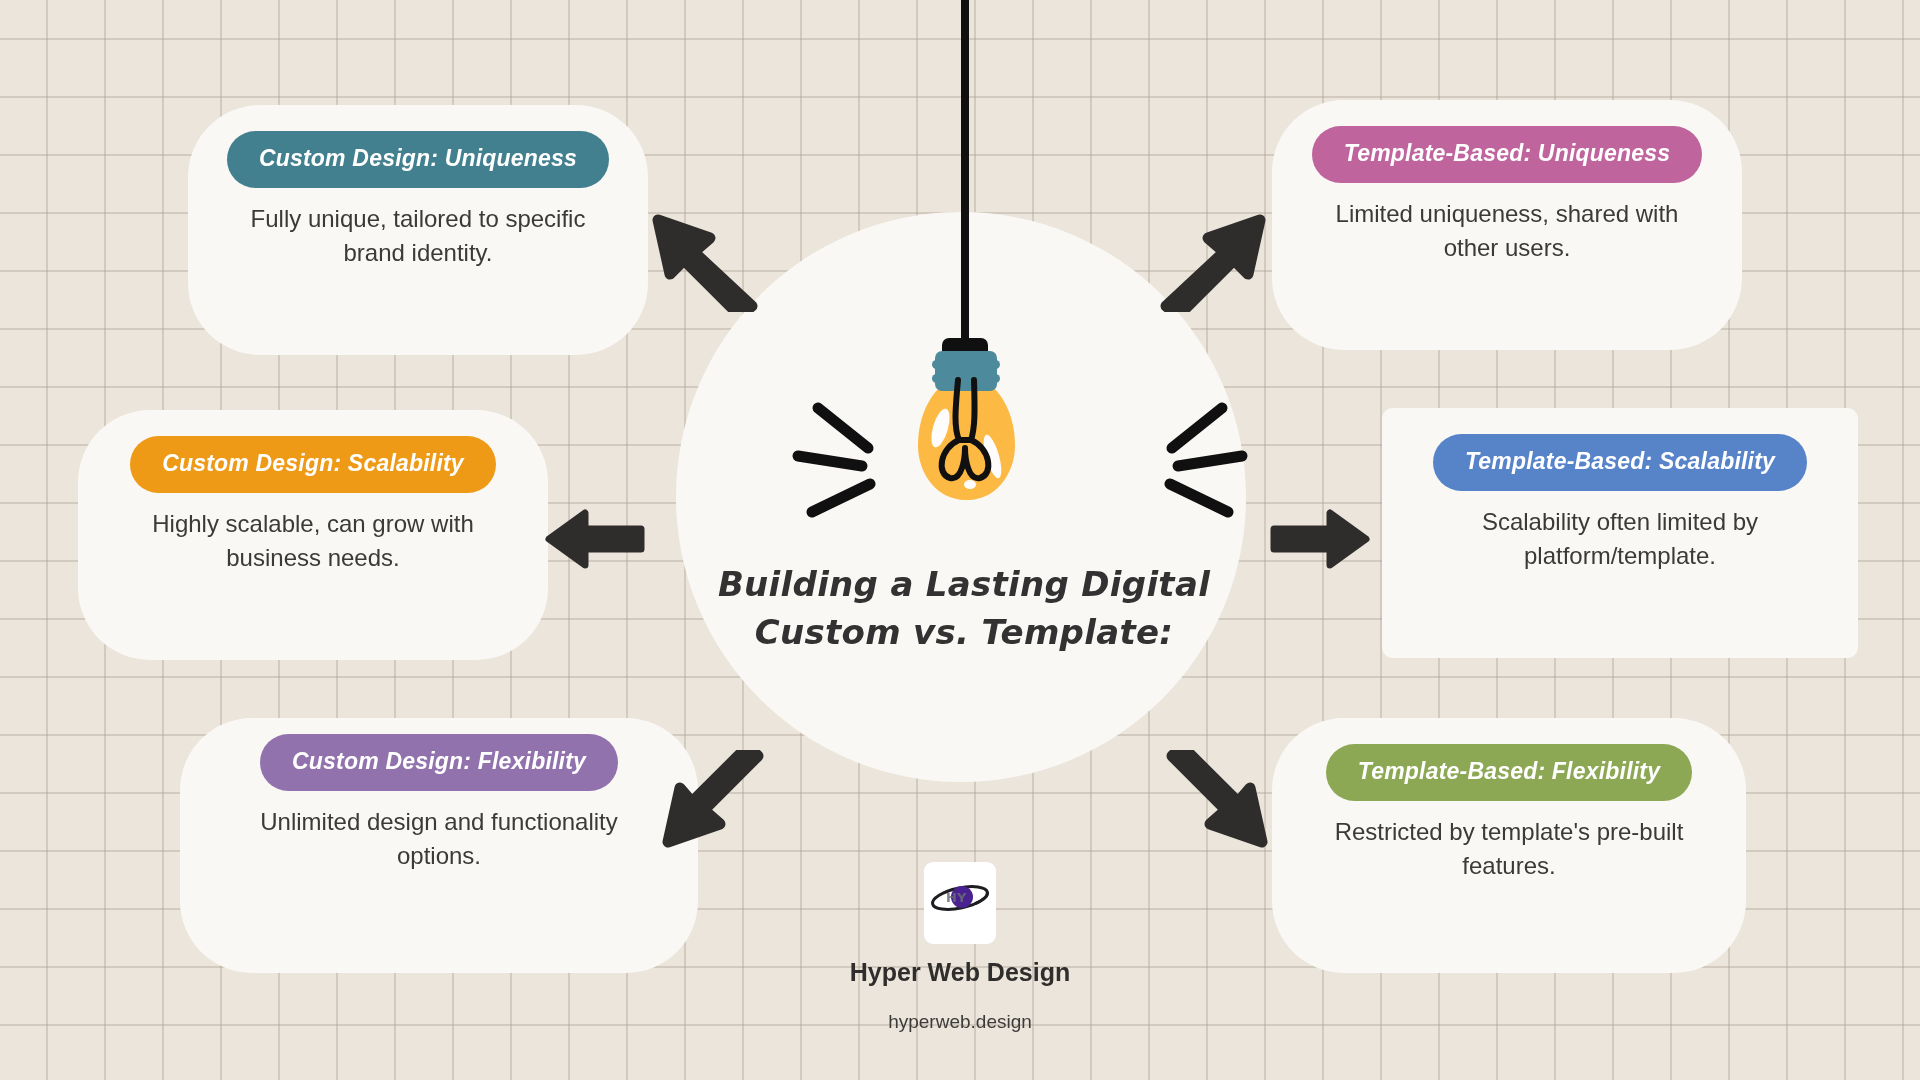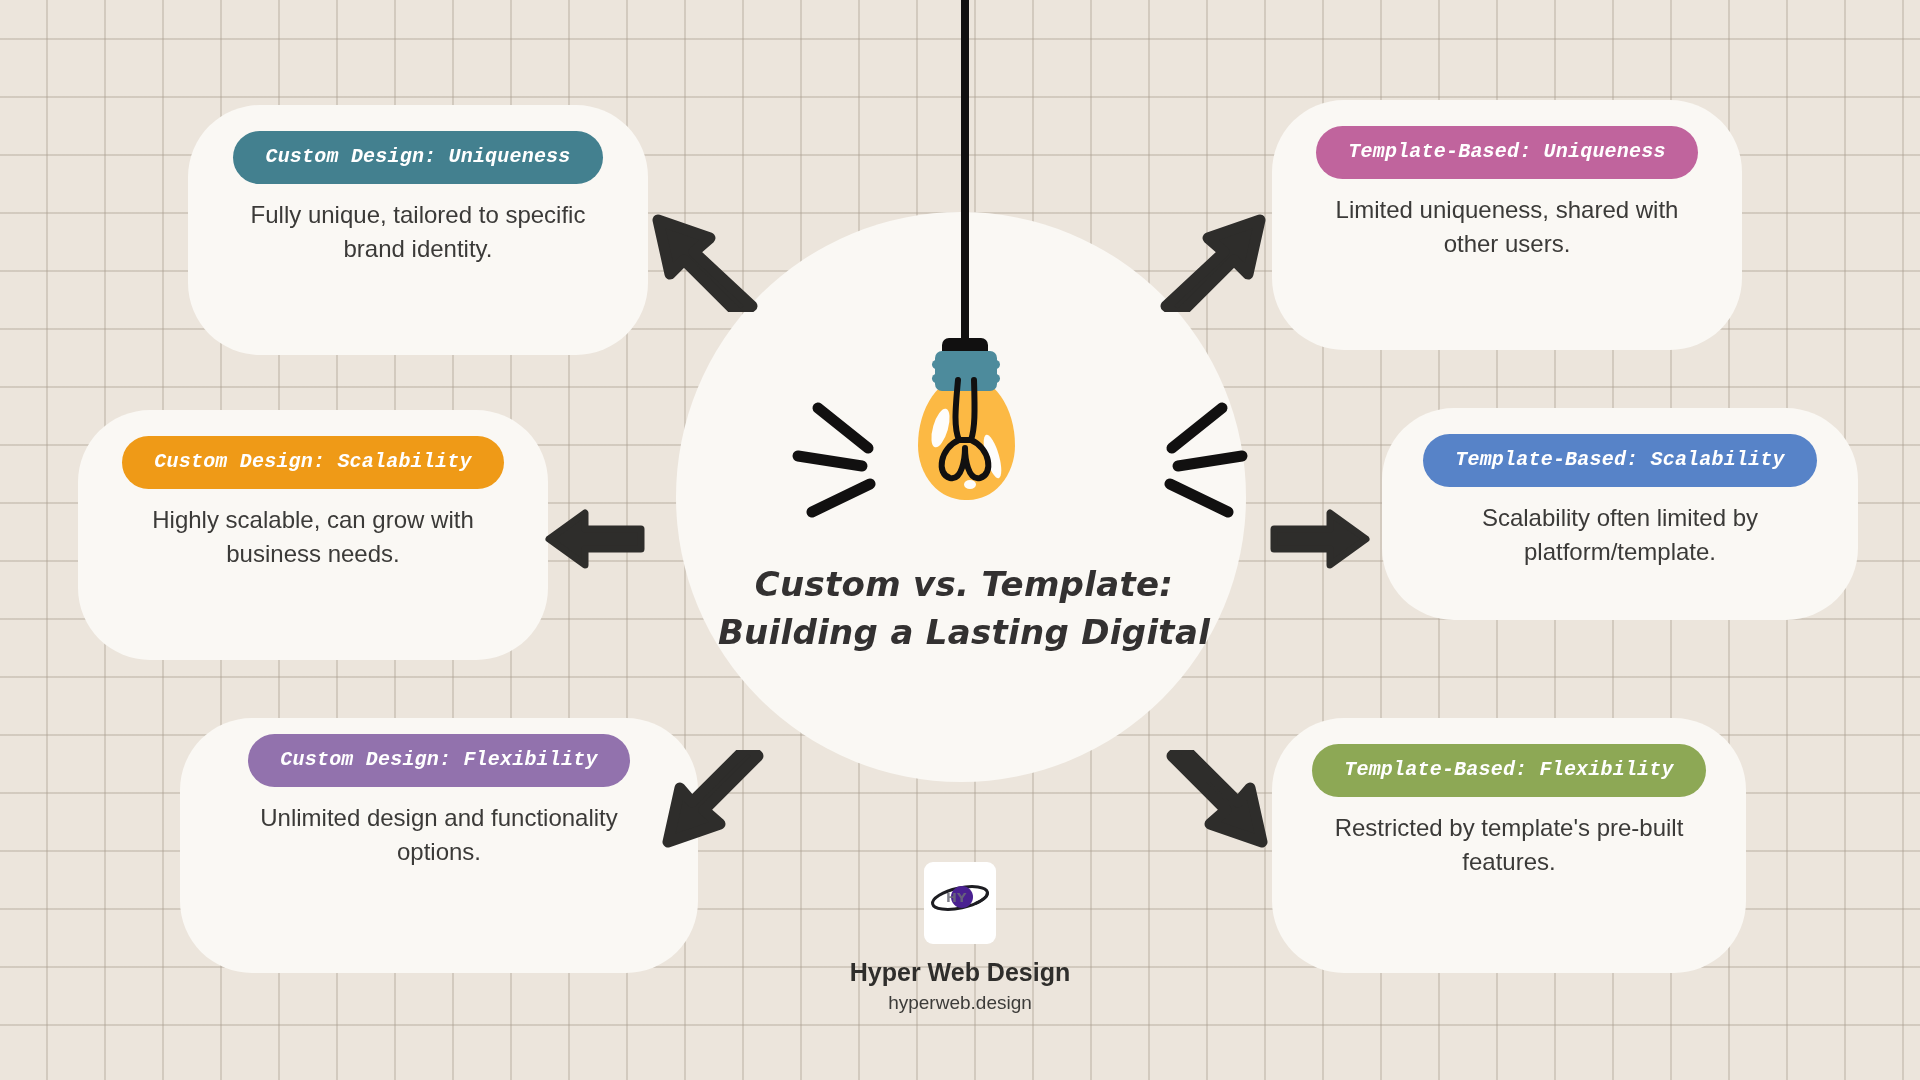--- a/index.html
+++ b/index.html
@@ -149,47 +149,47 @@
   .card {
     position: absolute;
     background: #faf8f4;
     border-radius: 72px;
     box-sizing: border-box;
     text-align: center;
   }
   .badge {
     display: inline-block;
     color: #ffffff;
-    font-size: 20px;
+    font-size: 23px;
     font-weight: 700;
     font-style: italic;
     letter-spacing: 0.2px;
     border-radius: 40px;
     padding: 14px 32px 16px 32px;
     white-space: nowrap;
-    font-family: Liberation Mono, monospace;
+    font-family: Liberation Sans, sans-serif;
   }
   .desc {
     color: #3b3a38;
     font-size: 24px;
     line-height: 1.42;
     margin: 14px auto 0 auto;
     font-family: "Liberation Sans", sans-serif;
   }
 
   .card-ul { left: 188px; top: 105px;  width: 460px; height: 250px; padding-top: 26px; }
   .card-ul .desc { width: 400px; }
   .card-ml { left: 78px;  top: 410px;  width: 470px; height: 250px; padding-top: 26px; }
   .card-ml .desc { width: 390px; }
   .card-ll { left: 180px; top: 718px;  width: 518px; height: 255px; padding-top: 16px; }
   .card-ll .desc { width: 420px; text-align: center; }
 
   .card-ur { left: 1272px; top: 100px; width: 470px; height: 250px; padding-top: 26px; }
   .card-ur .desc { width: 400px; }
-  .card-mr { left: 1382px; top: 408px; width: 476px; height: 212px; padding-top: 26px; }
+  .card-mr { left: 1382px; top: 408px; width: 476px; height: 250px; padding-top: 26px; border-radius: 11px; }
   .card-mr .desc { width: 400px; }
   .card-lr { left: 1272px; top: 718px; width: 474px; height: 255px; padding-top: 26px; }
   .card-lr .desc { width: 400px; }
 
   
   .arrow { position: absolute; }
   .ar-ul { left: 648px;  top: 212px; }
   .ar-ll { left: 660px;  top: 750px; }
   .ar-ur { left: 1160px; top: 212px; }
   .ar-lr { left: 1160px; top: 750px; }
@@ -213,21 +213,21 @@
     position: relative;
     overflow: hidden;
   }
   .brand-name {
     margin-top: 14px;
     color: #2f2e2c;
     font-size: 25px;
     font-weight: 700;
   }
   .brand-url {
-    margin-top: 5px;
+    margin-top: 24px;
     color: #3c3b39;
     font-size: 19px;
   }
 </style>
 </head>
 <body>
 
 <div id="canvas">
 
   <div class="center-circle"></div>
@@ -254,22 +254,22 @@
     <path d="M8 56 L 72 66" stroke="#111010" stroke-width="11" stroke-linecap="round"></path>
     <path d="M22 112 L 80 84" stroke="#111010" stroke-width="11" stroke-linecap="round"></path>
   </svg>
   <svg class="rays" style="left:1120px; top:400px;" width="130" height="130" viewBox="0 0 130 130">
     <path d="M102 8 L 52 48" stroke="#111010" stroke-width="11" stroke-linecap="round"></path>
     <path d="M122 56 L 58 66" stroke="#111010" stroke-width="11" stroke-linecap="round"></path>
     <path d="M108 112 L 50 84" stroke="#111010" stroke-width="11" stroke-linecap="round"></path>
   </svg>
 
   <div class="center-title">
+    <span>Building a Lasting Digital</span>
     <span>Custom vs. Template:</span>
-    <span>Building a Lasting Digital</span>
   </div>
 
   <div class="card card-ul">
     <div class="badge" style="background-color: rgb(67, 128, 143);">Custom Design: Uniqueness</div>
     <div class="desc">Fully unique, tailored to specific brand identity.</div>
   </div>
 
   <div class="card card-ml">
     <div class="badge" style="background-color: rgb(239, 154, 23);">Custom Design: Scalability</div>
     <div class="desc">Highly scalable, can grow with business needs.</div>

